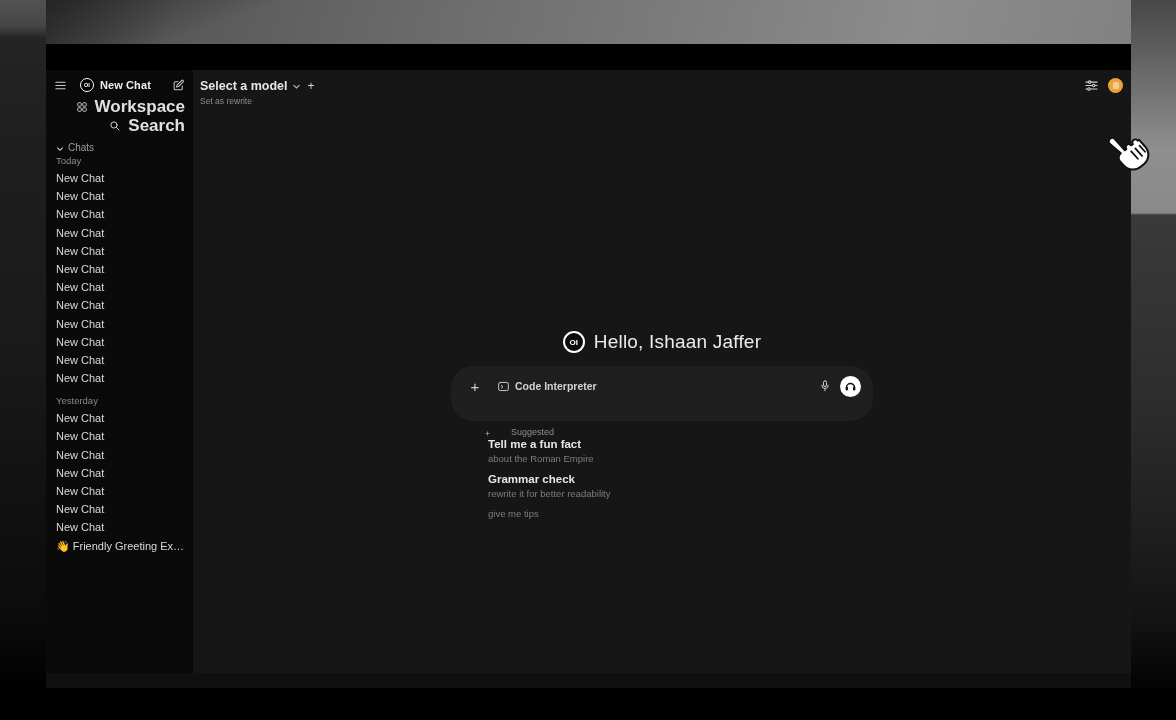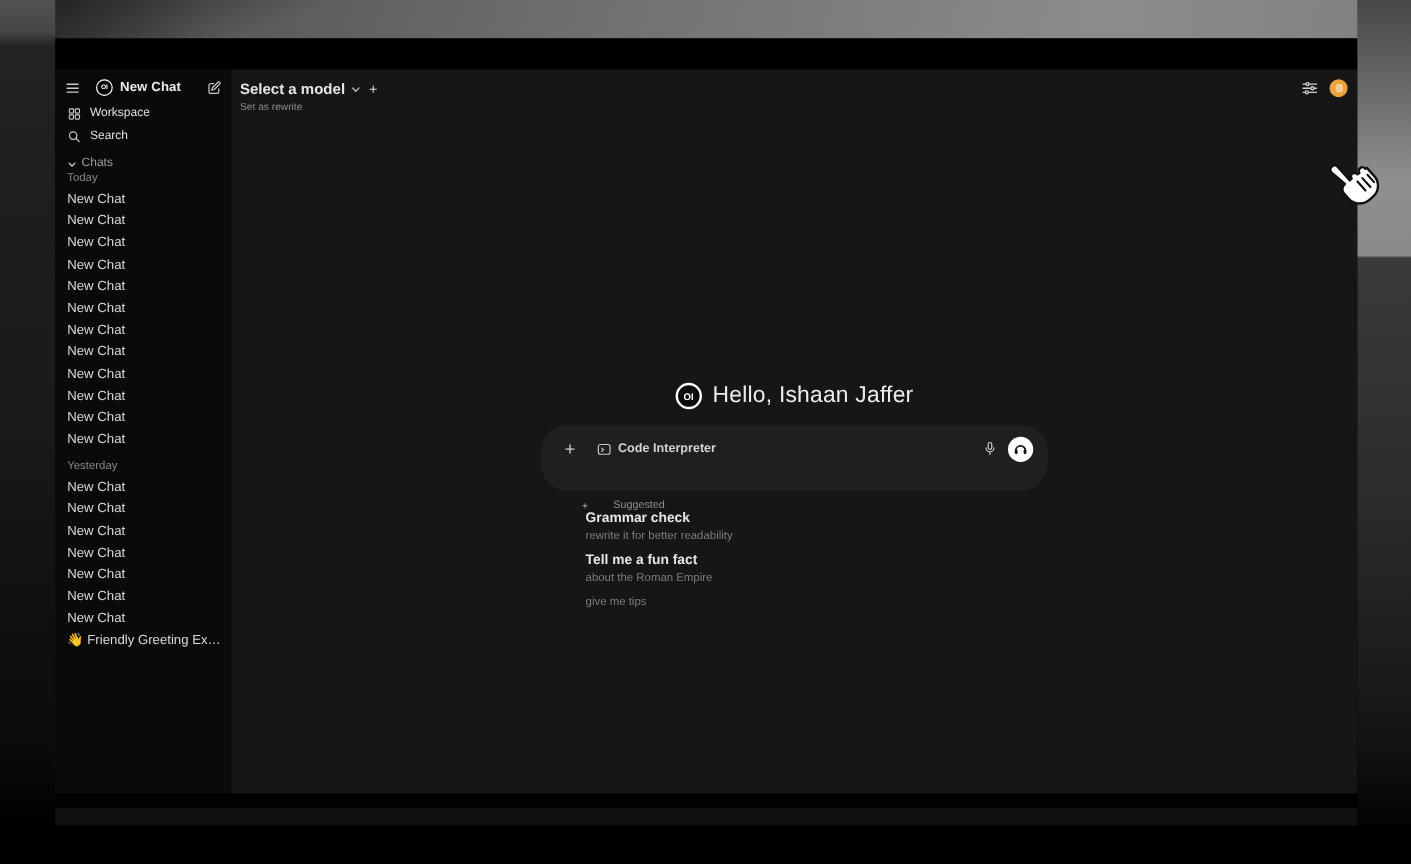--- a/index.html
+++ b/index.html
@@ -15,33 +15,33 @@
       linear-gradient(160deg, rgba(10,10,10,.55) 0%, rgba(10,10,10,0) 22%),
       linear-gradient(105deg,#303030 0%,#585858 15%,#6e6e6e 40%,#8c8c8c 78%,#7f7f7f 100%); }
   .bg-left { position:absolute; left:0; top:0; width:46px; height:720px;
     background:linear-gradient(180deg,#525252 0px,#464646 26px,#242424 38px,#1e1e1e 160px,#1a1a1a 340px,#121212 480px,#0b0b0b 620px,#000 688px); }
   .bg-right { position:absolute; left:1131px; top:0; width:45px; height:720px;
     background:linear-gradient(180deg,#474747 0px,#686868 70px,#8f8f8f 150px,#898989 213px,#3a3a3a 215px,#343434 300px,#2c2c2c 410px,#202020 520px,#131313 620px,#050505 680px,#000 700px); }
   .bg-under { position:absolute; left:46px; top:673px; width:1085px; height:17px; background:#101010; }
   .bg-bottom { position:absolute; left:0; top:688px; width:1176px; height:32px; background:#000; }
 
   
-  .window { position:absolute; left:46px; top:32px; width:1085px; height:629px; background:#161616; }
+  .window { position:absolute; left:46px; top:44px; width:1085px; height:629px; background:#161616; }
   .titlebar { height:26px; background:#000; }
   .app { display:flex; height:603px; }
 
   
   .sidebar { width:147px; flex-shrink:0; background:#0a0a0a; padding:3px 8px 0 8px; color:#d6d6d6; }
   .sb-top { display:flex; align-items:center; height:24px; gap:6px; }
   .icon { display:inline-flex; align-items:center; justify-content:center; color:#c9c9c9; }
   .sb-logo { width:14px; height:14px; border-radius:50%; background:#000; border:1.5px solid #fff;
     display:flex; align-items:center; justify-content:center; font-size:5.5px; font-weight:700; color:#fff; margin-left:7px; }
   .sb-brand { font-size:11px; font-weight:700; color:#ededed; letter-spacing:.1px; }
   .sb-edit { margin-left:auto; }
-  .sb-row { display:flex; align-items:center; gap:7px; height:19px; padding-left:2px; font-size:10px; color:#e0e0e0; font-weight:400; cursor:default; }
+  .sb-row { display:flex; align-items:center; gap:7px; height:19px; padding-left:2px; font-size:17px; color:#e0e0e0; font-weight:700; cursor:default;justify-content:flex-end; }
   .sb-chats-header { display:flex; align-items:flex-end; gap:4px; height:16px; margin-top:2px; padding-left:2px; font-size:10px; color:#9c9c9c; }
   .sb-group-label { height:16px; line-height:16px; padding-left:2px; font-size:9.5px; color:#8a8a8a; }
   .sb-group-label.mt { margin-top:6px; }
   .chat-item { height:18.2px; line-height:18.2px; padding-left:2px; font-size:11px; color:#d9d9d9;
     white-space:nowrap; overflow:hidden; text-overflow:ellipsis; cursor:default; }
 
   
   .main { flex:1; position:relative; background:#161616; }
   .main-header { position:absolute; top:7px; left:7px; }
   .model-row { display:flex; align-items:center; gap:4px; height:18px;justify-content:space-between; }
@@ -236,26 +236,26 @@
           <div class="sg-header">
             <span class="icon" style="color:#8f8f8f">
               <svg width="7" height="7" viewBox="0 0 24 24" fill="currentColor">
                   <path d="M12 2l2 8 8 2-8 2-2 8-2-8-8-2 8-2z"></path>
                 </svg>
             </span>
             <span>Suggested</span>
           </div>
           <div>
               <div class="prompt">
+              <div class="prompt-title">Tell me a fun fact</div>
+              <div class="prompt-sub">about the Roman Empire</div>
+            </div>
+              <div class="prompt">
               <div class="prompt-title">Grammar check</div>
               <div class="prompt-sub">rewrite it for better readability</div>
-            </div>
-              <div class="prompt">
-              <div class="prompt-title">Tell me a fun fact</div>
-              <div class="prompt-sub">about the Roman Empire</div>
             </div>
               <div class="prompt">
               <div class="prompt-sub">give me tips</div>
             </div>
             </div>
         </div>
       </div>
 
     </div>
   </div>

